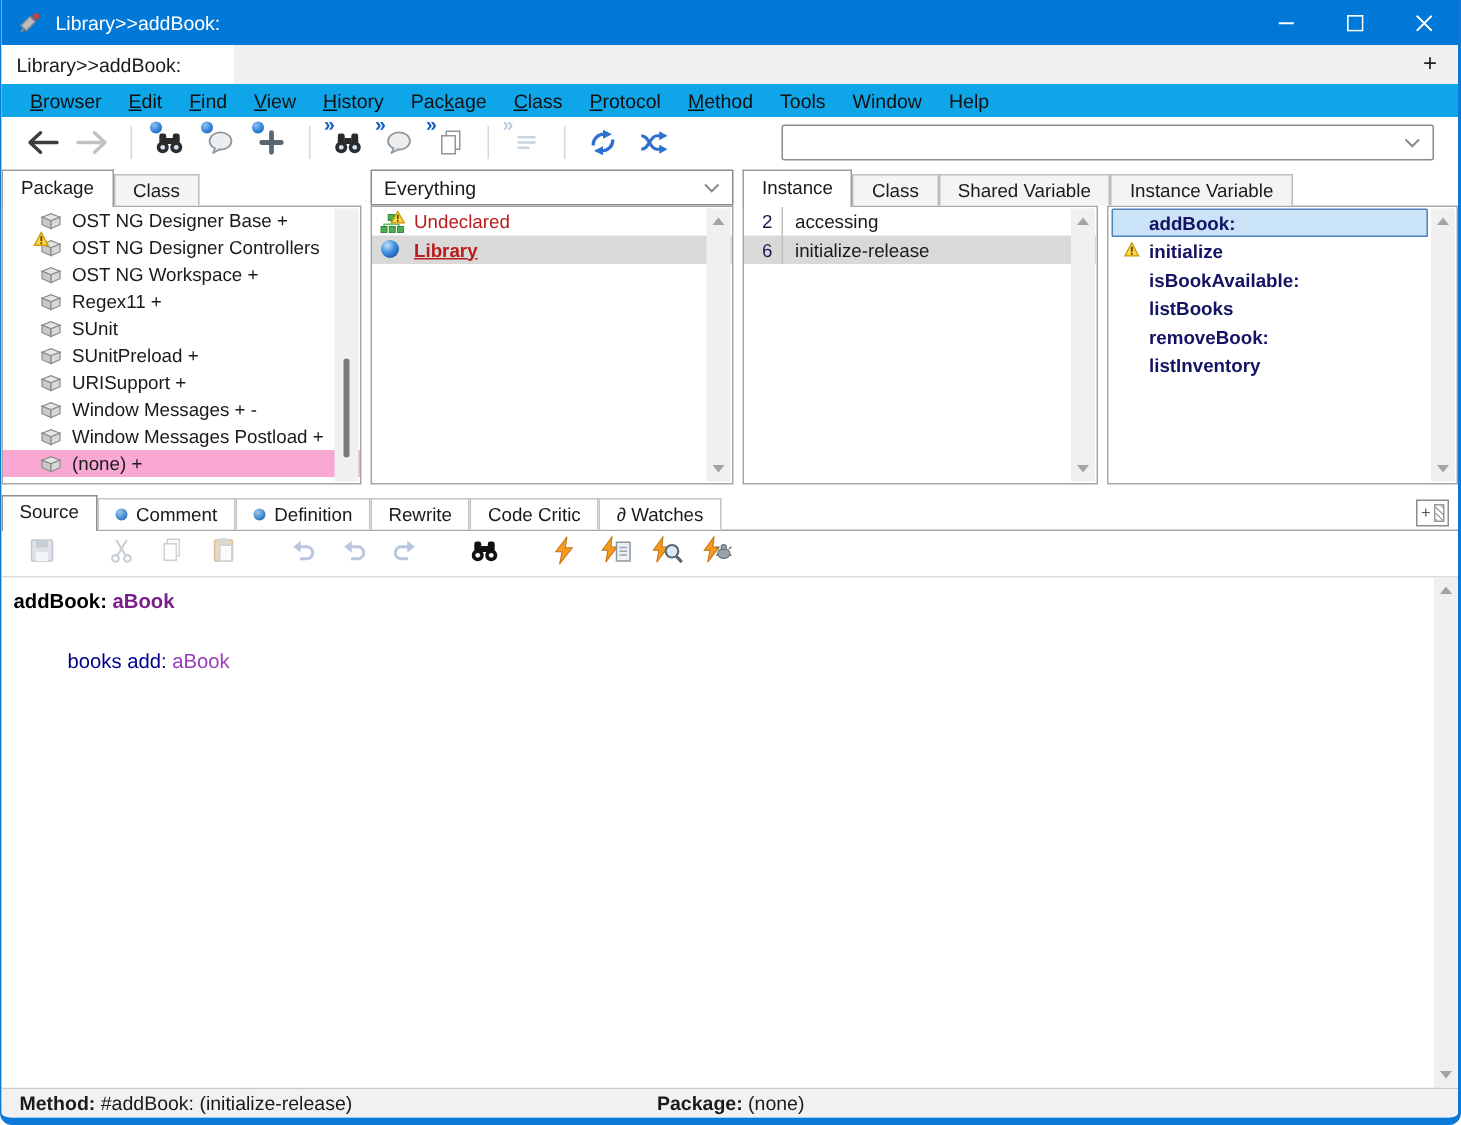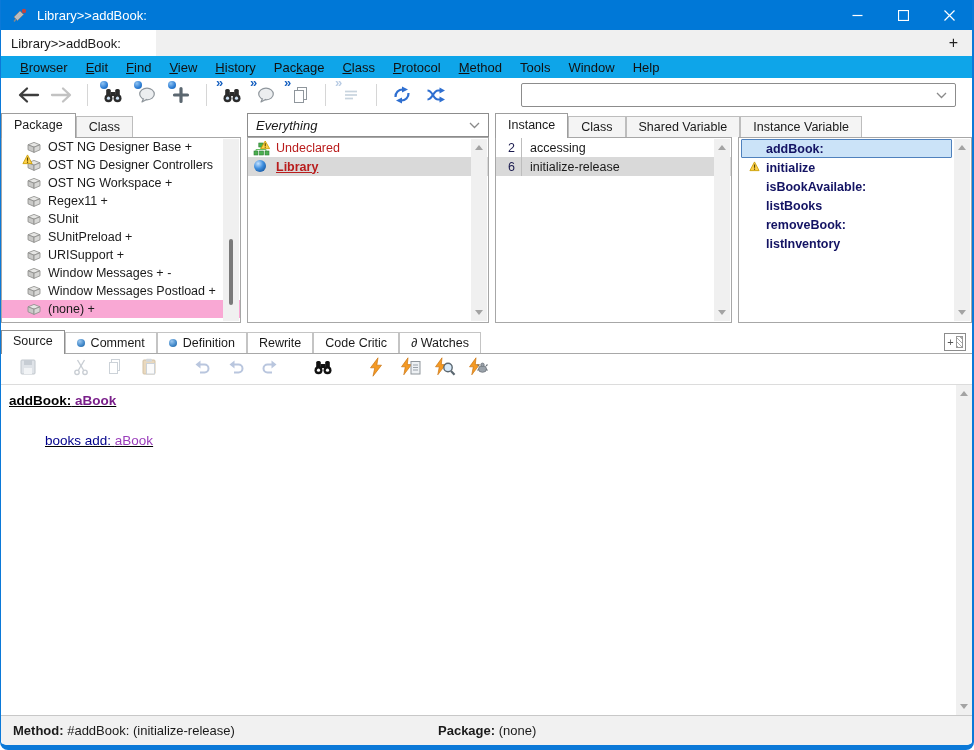--- a/index.html
+++ b/index.html
@@ -31,21 +31,21 @@
     background: radial-gradient(circle at 35% 30%, #8fc3f2, #2b7cd3 60%, #1b5ea8); }
   .badge-chev { position:absolute; left:-3px; top:-7px; font-size:13px; font-weight:bold; color:#1660c0; }
   .badge-chev.pale { color:#b9cce4; }
   .searchbox { position:absolute; right:16px; top:5px; width:435px; height:24px; border:1px solid #8c8c8c; border-radius:2px; background:#fff; display:flex; align-items:center; }
   .searchbox input { flex:1; border:none; outline:none; height:100%; padding:0 6px; font-size:13px; font-family:inherit; background:transparent; }
   .searchbox .chev { padding:0 8px; display:flex; }
   
   .browser { flex:none; height:218px; display:grid; grid-template-columns:240px 6px 242px 6px 237px 6px 234px; grid-template-rows:25px 1fr; padding-bottom:7px; background:#fff; }
   .phead { display:flex; align-items:flex-end; position:relative; z-index:2; }
   .phead.c1 { grid-column:1; grid-row:1; }
-  .phead.c2 { grid-column:3; grid-row:1;font-style:italic; }
+  .phead.c2 { grid-column:3; grid-row:1; }
   .phead.c34 { grid-column:5 / span 3; grid-row:1; }
   .ptab { font-size:12.5px; color:#1a1a1a; padding:3px 12px 4px 12px; border:1px solid #bdbdbd; border-bottom:none; background:#f4f4f4; height:21px; display:flex; align-items:center; }
   .ptab.active { background:#fff; border-color:#9d9d9d; height:25px; margin-bottom:-1px; padding-bottom:5px; }
   .combo { width:100%; height:24px; border:1px solid #8c8c8c; background:#fff; display:flex; align-items:center; padding:0 8px; font-size:13px; color:#1a1a1a; }
   .combo .chev { margin-left:auto; display:flex; }
   .plist { background:#fff; border:1px solid #a7a7a7; position:relative; overflow:hidden; }
   .plist.c1 { grid-column:1; grid-row:2; }
   .plist.c2 { grid-column:3; grid-row:2; }
   .plist.c3 { grid-column:5; grid-row:2; }
   .plist.c4 { grid-column:7; grid-row:2; }
@@ -77,29 +77,29 @@
   .stab .dot { width:8px; height:8px; border-radius:50%; background: radial-gradient(circle at 35% 30%, #9cc7ef, #3e86c8 60%, #22598c); flex:none; }
   .splitbtn { position:absolute; right:6px; top:3px; width:22px; height:18px; border:1px solid #8c8c8c; background:#fff; display:flex; align-items:center; justify-content:center; gap:2px; }
   .splitbtn .pl { font-size:11px; color:#555; line-height:1; }
   .splitbtn .hatch { width:7px; height:12px; background:repeating-linear-gradient(45deg,#aaa 0 1px,#fff 1px 3px); border:1px solid #999; }
   
   .edtoolbar { height:30px; flex:none; background:#fff; display:flex; align-items:center; padding-left:10px; }
   .ebtn { width:24px; height:24px; display:flex; align-items:center; justify-content:center; margin:0 5px; }
   .ebtn.gap { margin-left:24px; }
   
   .editor { flex:1; background:#fff; position:relative; border-top:1px solid #dcdcdc; padding:6px 24px 0 8px; font-size:13.5px; }
-  .codeline { height:20px; line-height:20px; white-space:pre;text-decoration:underline; }
+  .codeline { height:20px; line-height:20px; white-space:pre; }
   .l1 .sel { color:#000; font-weight:bold; }
   .l1 .arg { color:#7a1f8a; font-weight:bold; }
   .l2 { padding-left:36px; }
   .l2 .msg { color:#00008b; }
   .l2 .arg { color:#9b3dbb; }
   .editor .sb { top:0; bottom:0; right:0; }
   
-  .statusbar { height:30px; flex:none; background:#f1f1f1; border-top:1px solid #c8c8c8; display:flex; align-items:center; font-size:13px; color:#1a1a1a; position:relative; border-radius:0 0 6px 6px; }
+  .statusbar { height:20px; flex:none; background:#f1f1f1; border-top:1px solid #c8c8c8; display:flex; align-items:center; font-size:13px; color:#1a1a1a; position:relative; border-radius:0 0 6px 6px; }
   .sb-item { padding-left:12px; }
   .sb-item b { font-weight:bold; }
   .sb-item.pkg { position:absolute; left:437px; padding-left:0; }
 </style>
 </head>
 <body>
 
 <div class="window">
 
   <div class="titlebar">

